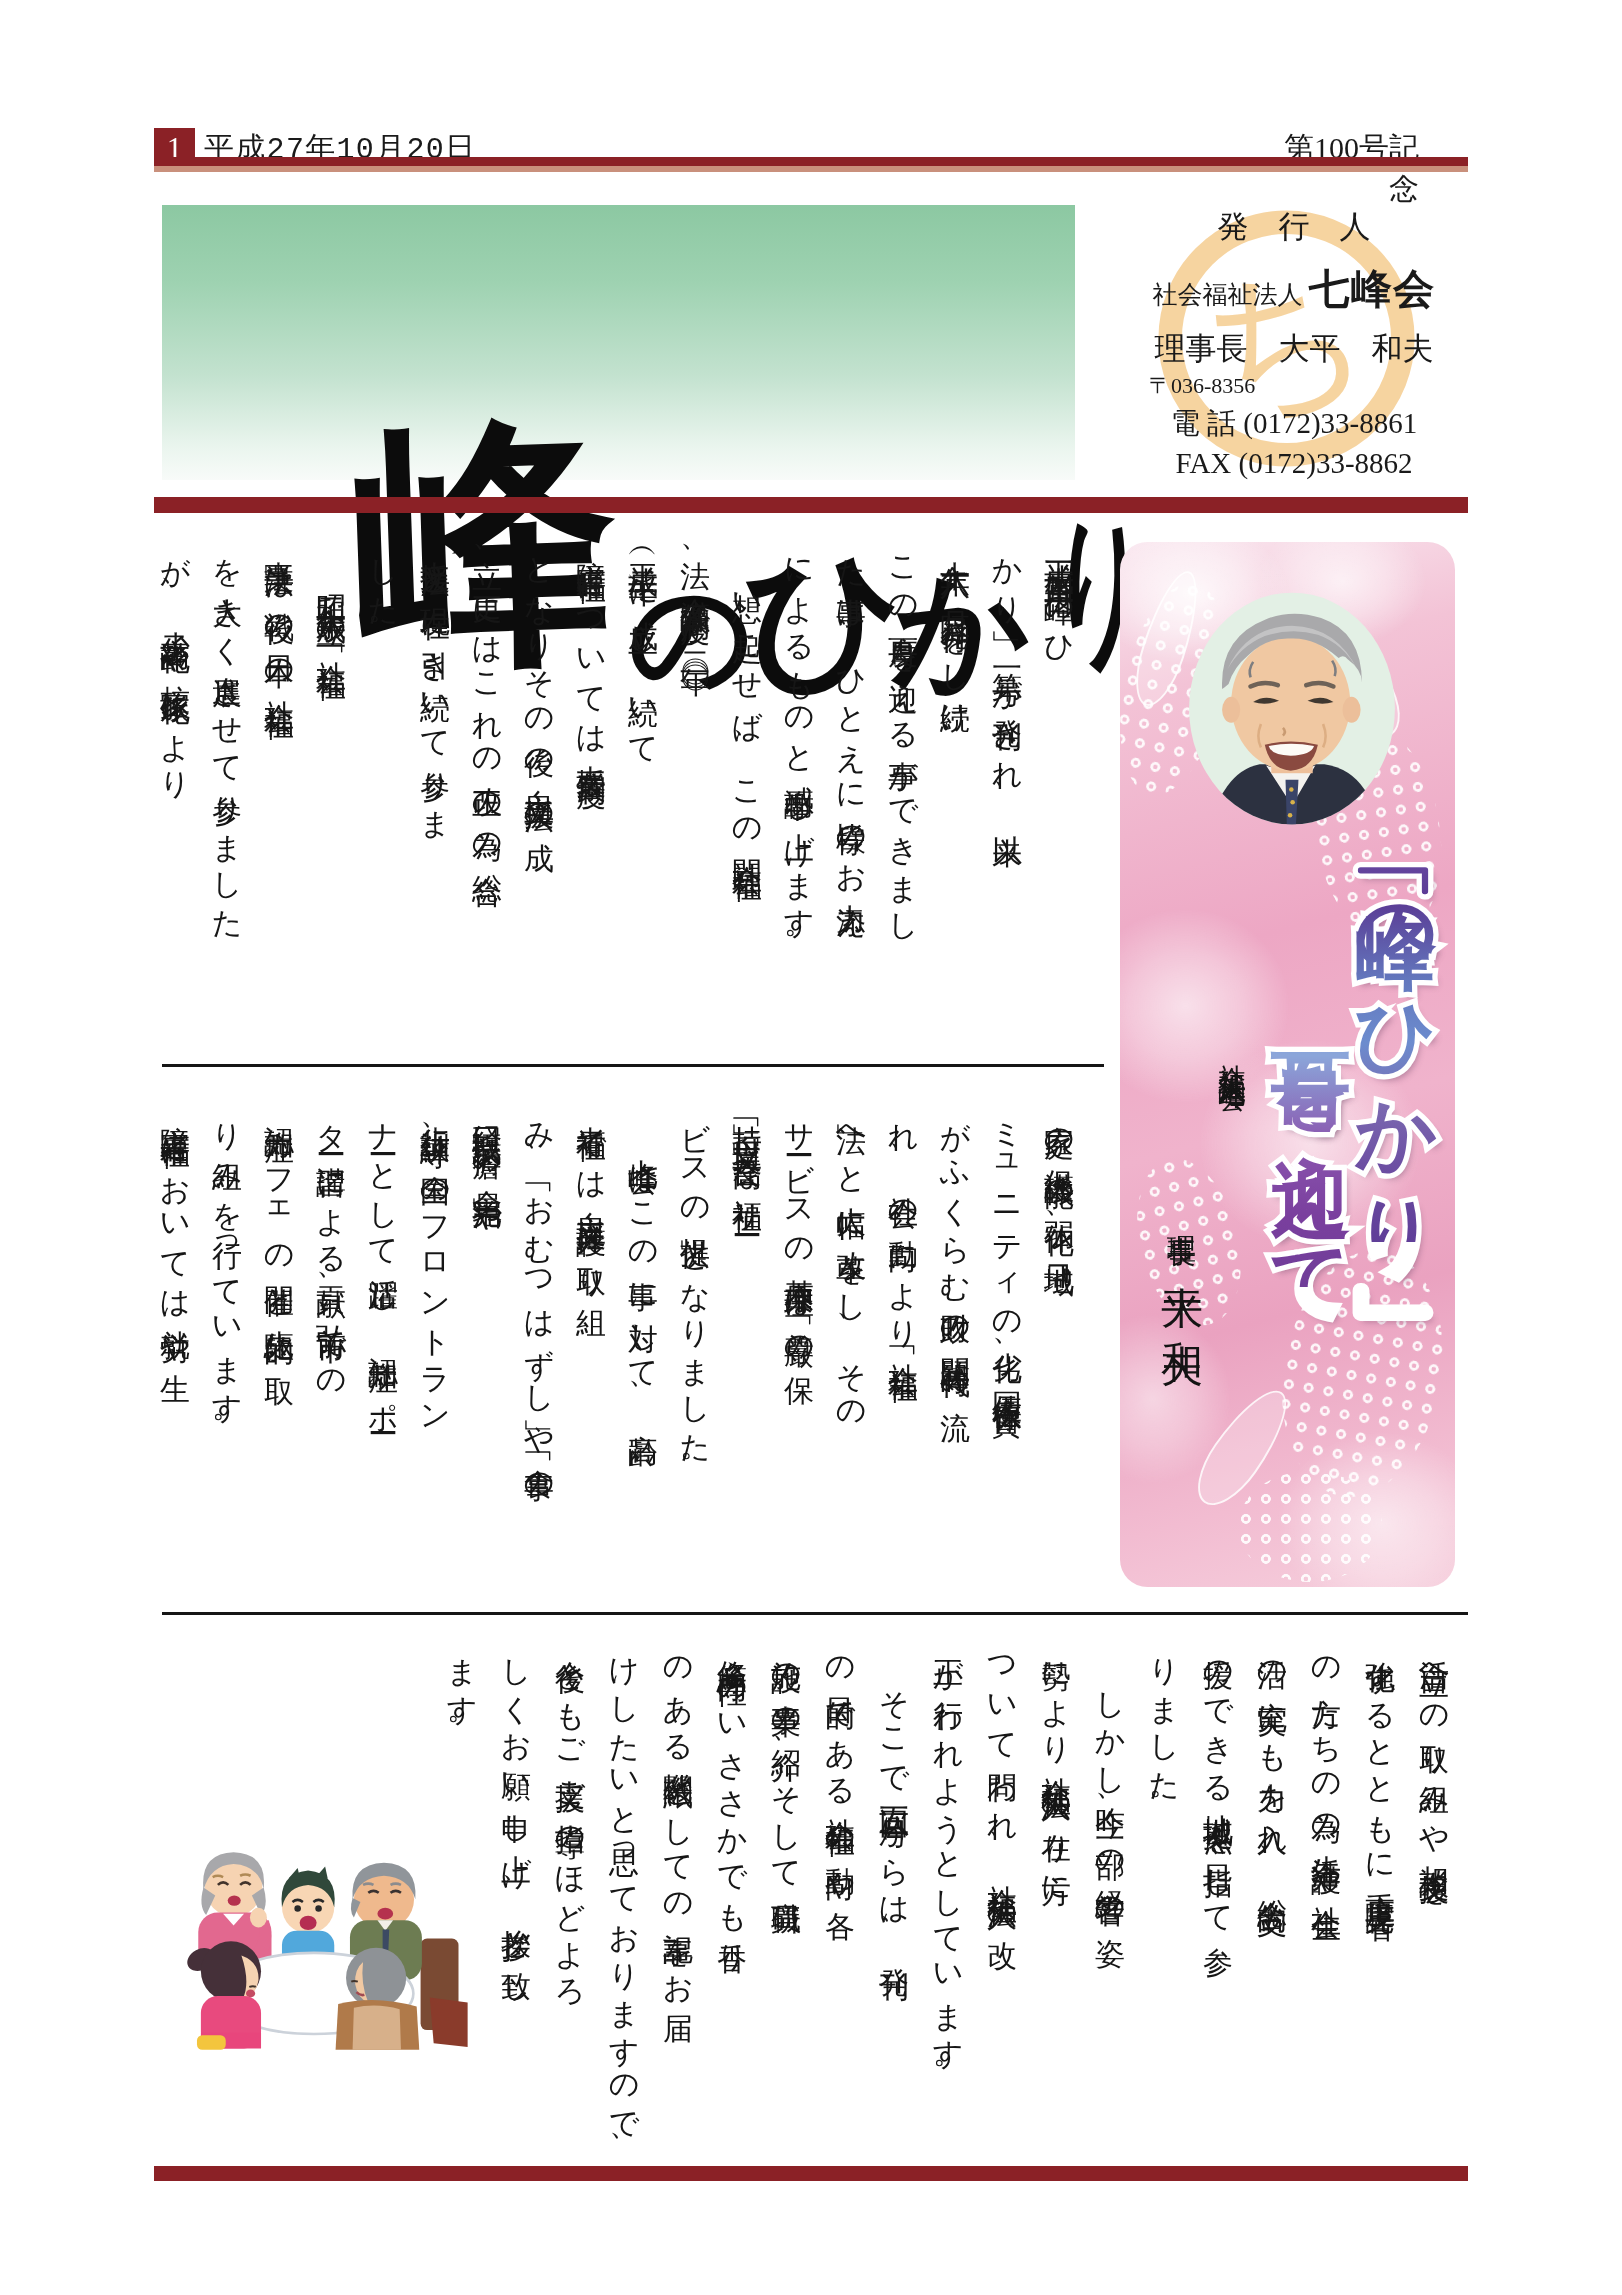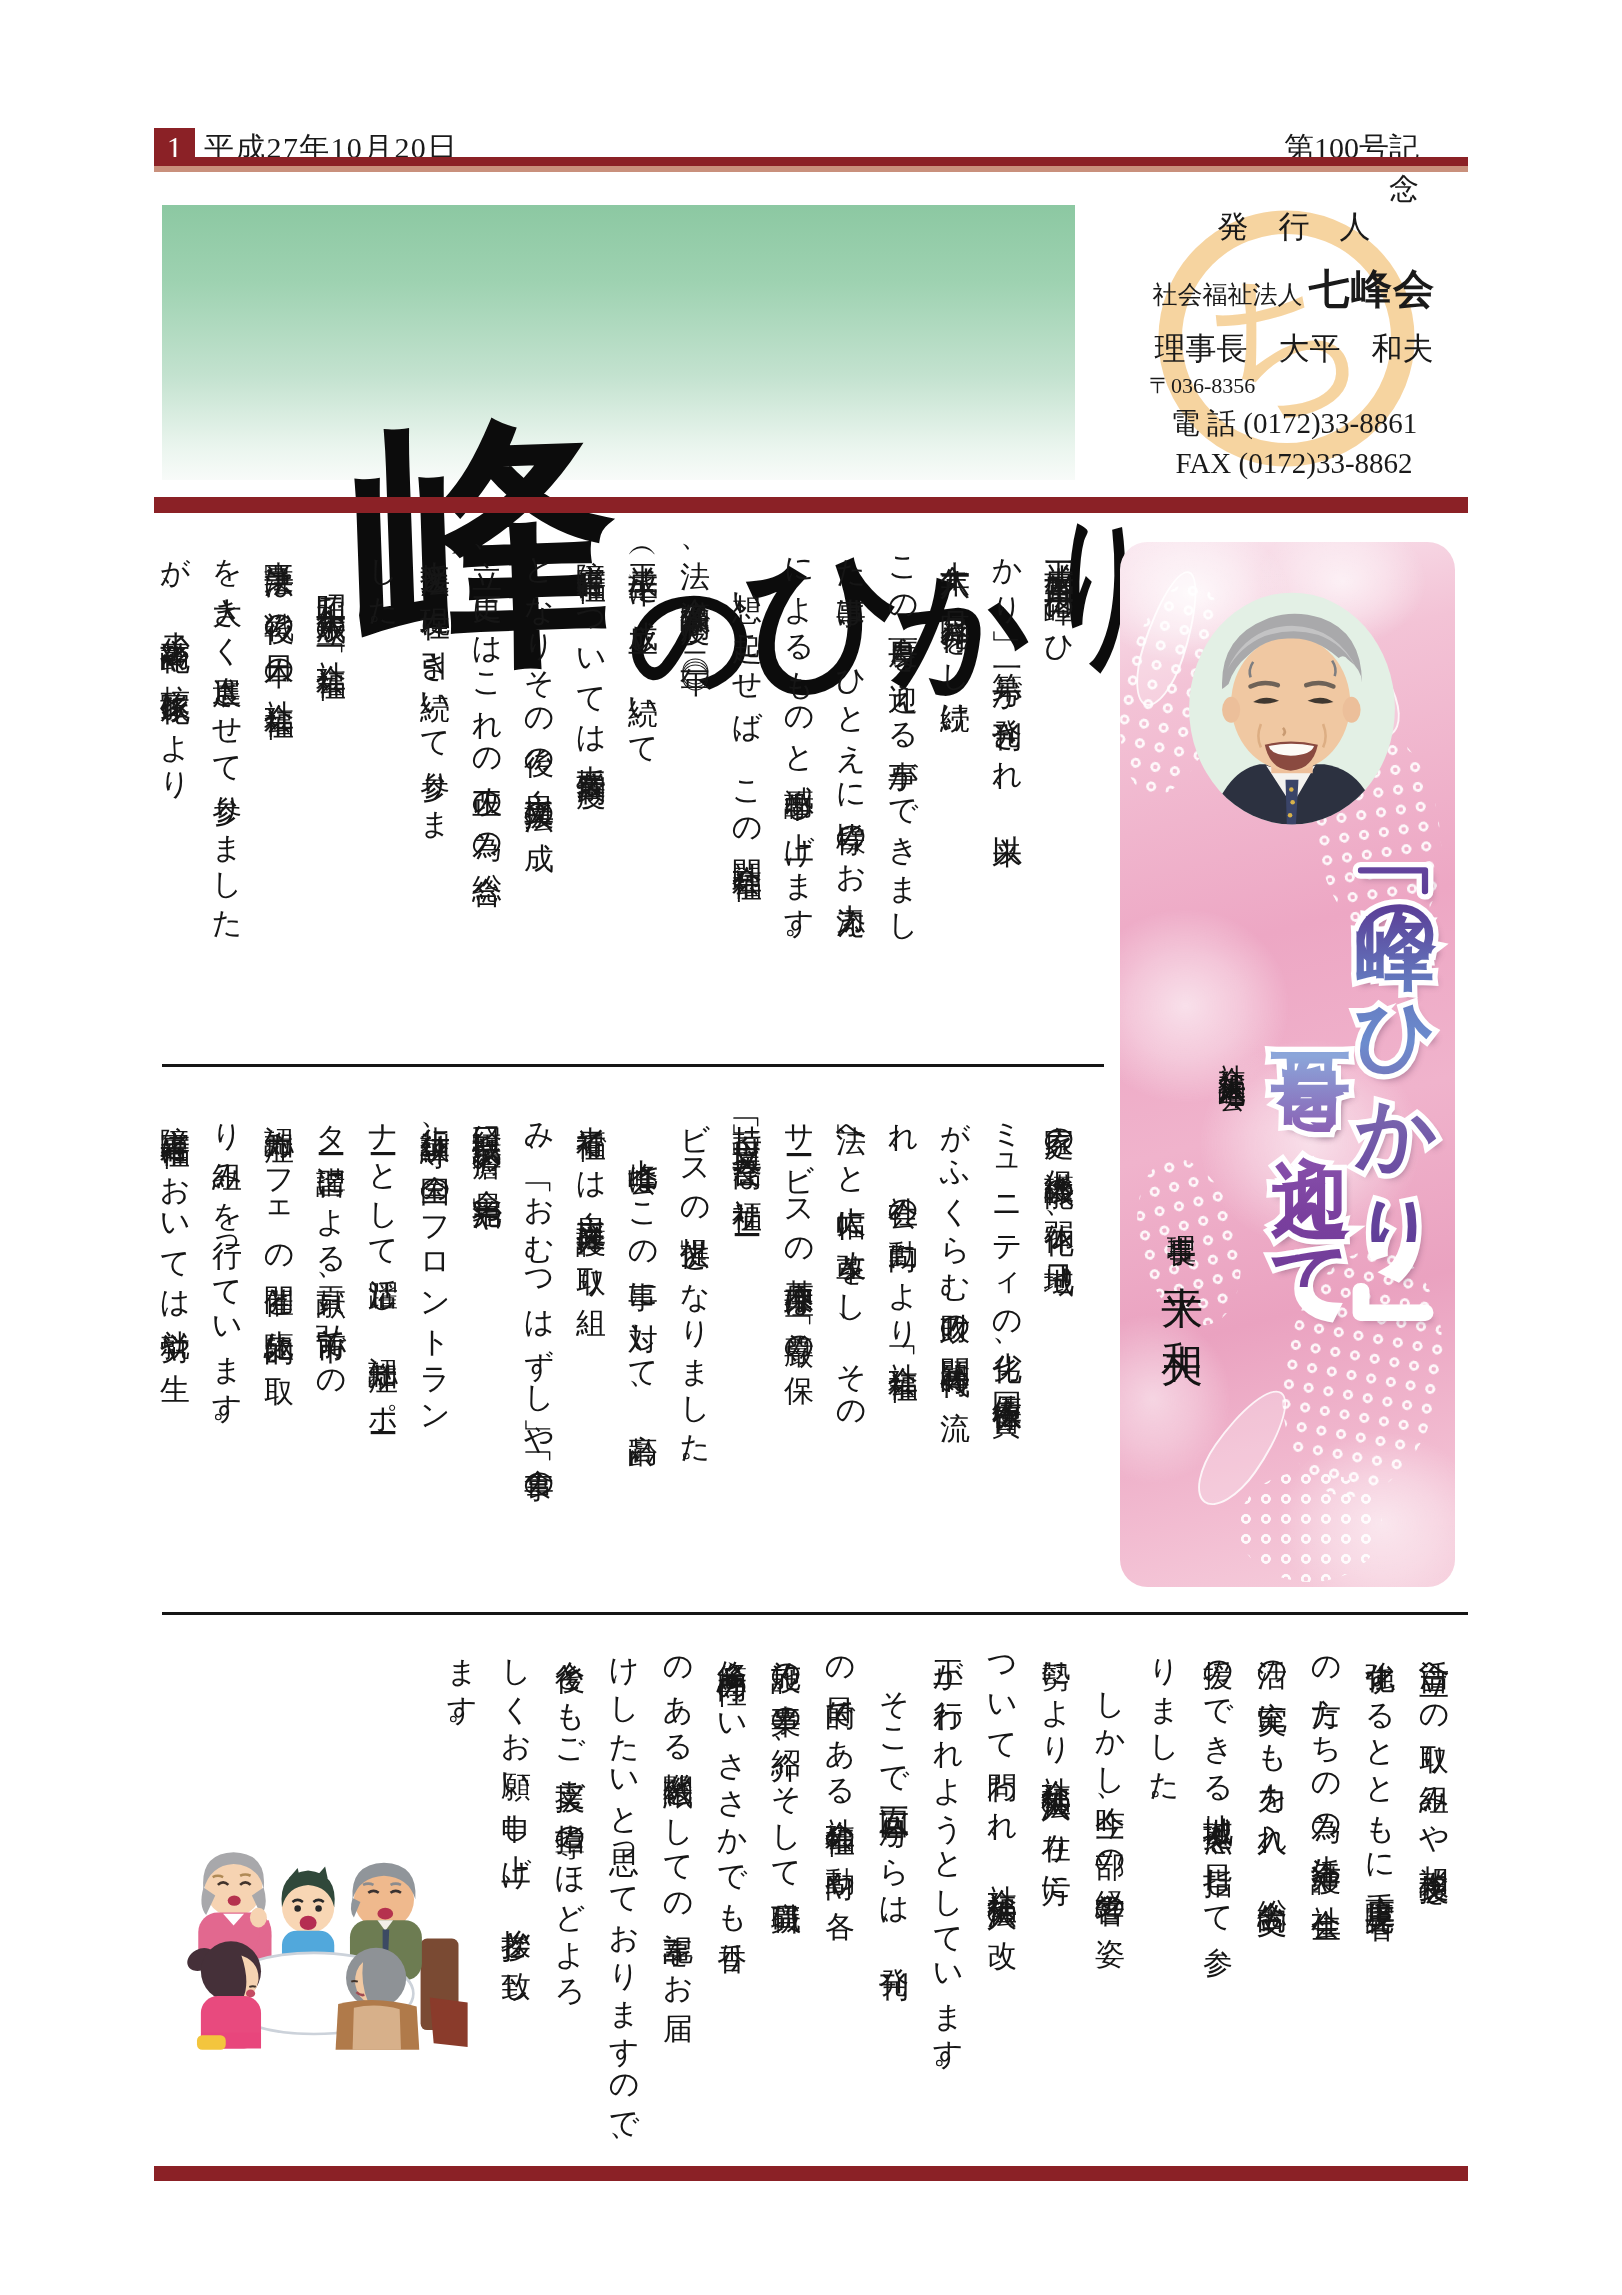--- a/index.html
+++ b/index.html
@@ -3,21 +3,21 @@
 <meta charset="utf-8">
 <style>
   html,body{margin:0;padding:0;background:#e8e8e8;}
   .page{
     position:relative; width:1622px; height:2295px; background:#ffffff;
     font-family:"Liberation Serif","DejaVu Serif",serif; color:#1a1a1a; overflow:hidden;
   }
   
   .pagenum-box{position:absolute; left:154px; top:128px; width:41px; height:42px;
     background:#8b2126; color:#ffffff; font-size:31px; text-align:center; line-height:42px;}
-  .hdr-date{position:absolute; left:204px; top:128px; font-size:30px; letter-spacing:1.3px;}
+  .hdr-date{position:absolute; left:204px; top:128px; font-size:30px; letter-spacing:1.3px;font-family:Liberation Mono, monospace;}
   .hdr-issue{position:absolute; left:1280px; top:128px; width:139px; font-size:30px; text-align:right;}
   .hdr-bar{position:absolute; left:154px; top:157px; width:1314px; height:9.2px; background:#8b2126;}
   .hdr-bar2{position:absolute; left:154px; top:166px; width:1314px; height:5.9px; background:#c9907c;}
 
   
   .green-box{position:absolute; left:162px; top:205px; width:913px; height:275px;
     background:linear-gradient(180deg,#8cc8a2 0%,#9ed2b1 28%,#c3e2cf 62%,#eaf5ee 88%,#f8fbf9 100%);}
   .callig{position:absolute; color:#0c0c0c; font-weight:bold; line-height:1;}
   .cg1{left:193px; top:211px; font-size:262px; transform:rotate(-2deg);}
   .cg2{left:468px; top:370px; font-size:121px; transform:rotate(4deg);}

